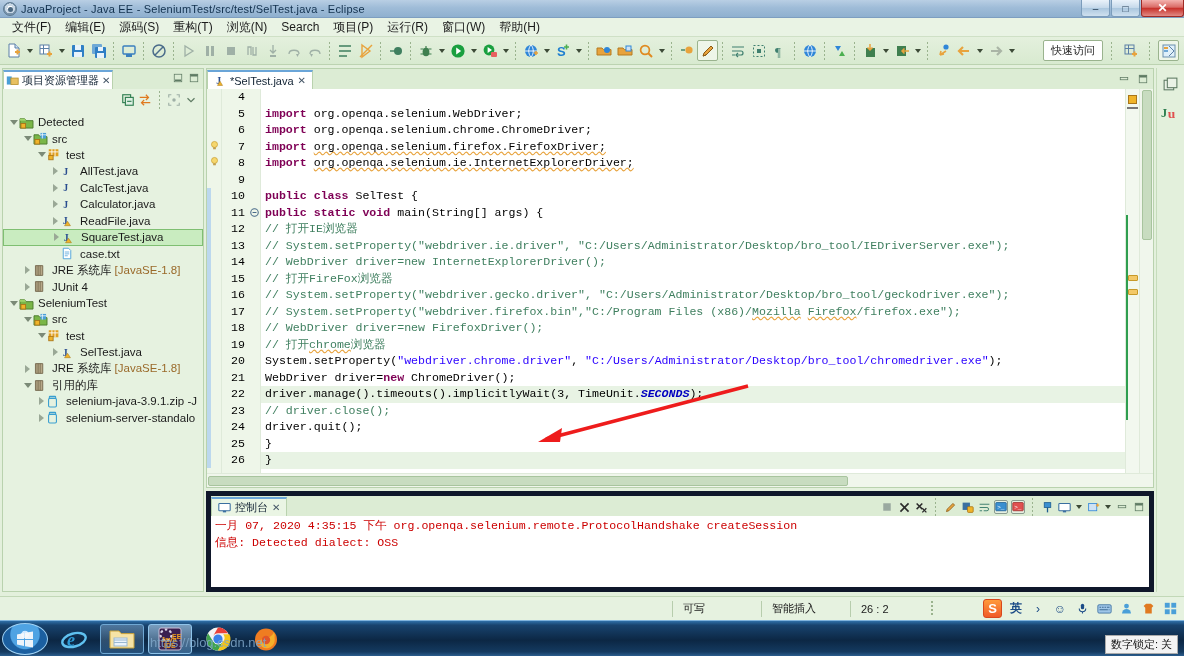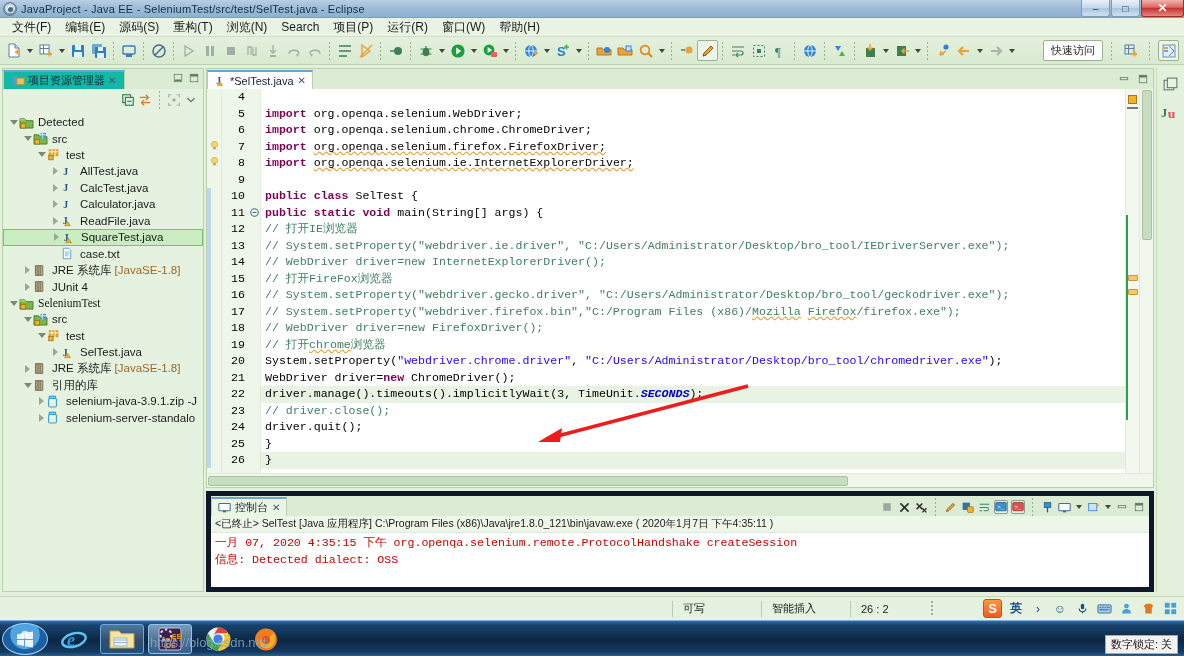--- a/index.html
+++ b/index.html
@@ -65,22 +65,22 @@
   
   .ic{ width:16px;height:16px;display:block; }
 
   
   .main{ position:absolute; left:0; top:65px; width:1184px; height:531px; background:#e3f0dc;}
 
   
   .pexp{ position:absolute; left:2px; top:3px; width:202px; height:524px;
     background:#e6f2e0; border:1px solid #b9d2ae; display:flex;flex-direction:column;}
   .pexp-tabrow{ height:20px; display:flex; align-items:flex-end; background:#dcecd4; position:relative;}
-  .pexp-tab{ display:flex;align-items:center;gap:3px; height:19px; padding:0 8px;
-    background:#14b8a6; border:1px solid #b9d2ae; border-bottom:none; border-top:2px solid #6aa5d8;
+  .pexp-tab{ display:flex;align-items:center;gap:3px; height:19px; padding:0 2px;
+    background:#ffffff; border:1px solid #b9d2ae; border-bottom:none; border-top:2px solid #6aa5d8;
     font-size:11px;color:#123; white-space:nowrap;}
   .pexp-tools{ position:absolute; right:2px; top:2px; display:flex; gap:2px; align-items:center;}
   .mini{ width:14px;height:14px;display:flex;align-items:center;justify-content:center;cursor:default;}
   .pexp-toolbar2{ height:22px; display:flex; justify-content:flex-end; align-items:center; gap:3px;
      padding-right:5px; background:#e6f2e0;}
   .tree{ flex:1; overflow:hidden; padding-top:3px; font-size:11.5px; color:#1a1a1a;}
   .trow{ height:16.4px; display:flex; align-items:center; white-space:nowrap; cursor:default;}
   .trow.sel{ background:#c9ecc0; border:1px solid #7fbf72; height:17px;}
   .tw{ width:11px;height:11px;display:flex;align-items:center;justify-content:center;flex:none;}
   .tw.exp:after{content:"";border-left:4px solid transparent;border-right:4px solid transparent;
@@ -669,21 +669,21 @@
           <div class="trow" style="padding-left: 19px;">
             <span class="tw col"></span>
             <span class="ticon">
               <svg class="ic" style="width:13px;height:13px" viewBox="0 0 16 16">
                 <path d="M3 2h9v12H3z" fill="#b8a98a" stroke="#6a5d42"></path>
                 <path d="M5 2v12M7 2v12M9 2v12" stroke="#6a5d42" stroke-width=".7"></path>
               </svg>
             </span>
             <span class="tlabel">JUnit 4</span>
           </div>
-          <div class="trow" style="padding-left: 5px; font-family: Liberation Serif, serif;">
+          <div class="trow" style="padding-left: 5px;">
             <span class="tw exp"></span>
             <span class="ticon">
               <svg class="ic" style="width:15px;height:13px" viewBox="0 0 16 14">
                 <path d="M1 3h5l1.5 2H15v8H1z" fill="#7ab648" stroke="#4b7a2c"></path>
                 <path d="M1 3h5l1.5 2H1z" fill="#9ed46c"></path>
                 <rect x="2" y="8" width="5" height="5" fill="#f0b429" stroke="#a9761a"></rect>
               </svg>
             </span>
             <span class="tlabel">SeleniumTest</span>
           </div>
@@ -1005,21 +1005,20 @@
               </svg>
             </div>
           <div class="mini">
               <svg class="ic" style="width:12px;height:12px" viewBox="0 0 16 16">
                 <rect x="3" y="3" width="10" height="10" fill="none" stroke="#5e7a63"></rect>
                 <rect x="3" y="3" width="10" height="3" fill="#5e7a63"></rect>
               </svg>
             </div>
         </div>
       </div>
-      <div class="cs-head">&lt;已终止&gt; SelTest [Java 应用程序] C:\Program Files (x86)\Java\jre1.8.0_121\bin\javaw.exe ( 2020年1月7日 下午4:35:11 )</div>
       <div class="cs-body" id="consolebody">
           <div class="cs-line">一月 07, 2020 4:35:15 下午 org.openqa.selenium.remote.ProtocolHandshake createSession</div>
           <div class="cs-line">信息: Detected dialect: OSS</div>
         </div>
     </div>
 
     <div class="fastbar">
       <div class="mini">
         <svg class="ic" style="width:17px;height:17px" viewBox="0 0 16 16">
             <rect x="2" y="4" width="9" height="9" fill="#eaf2e6" stroke="#5e7a63"></rect>

